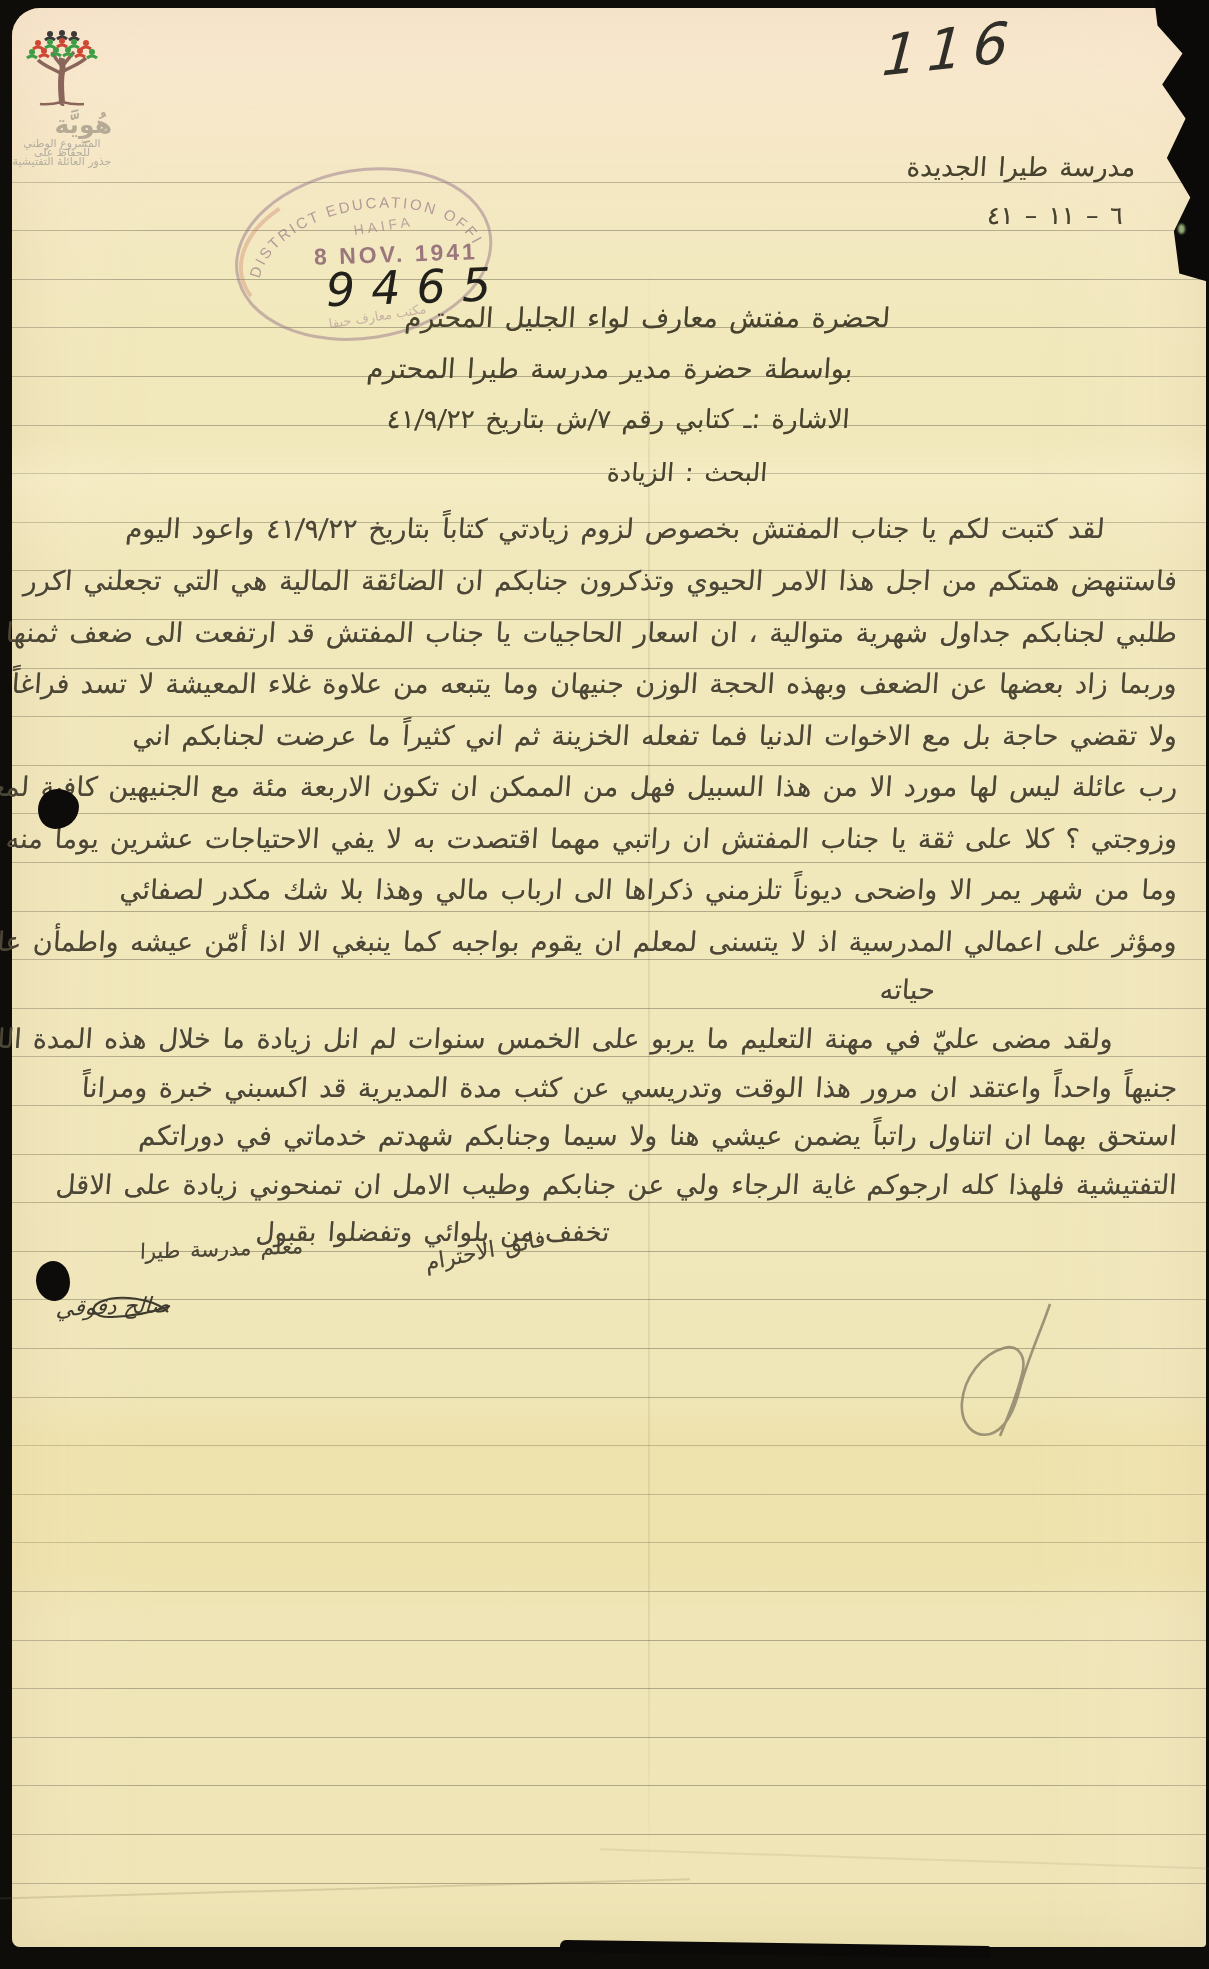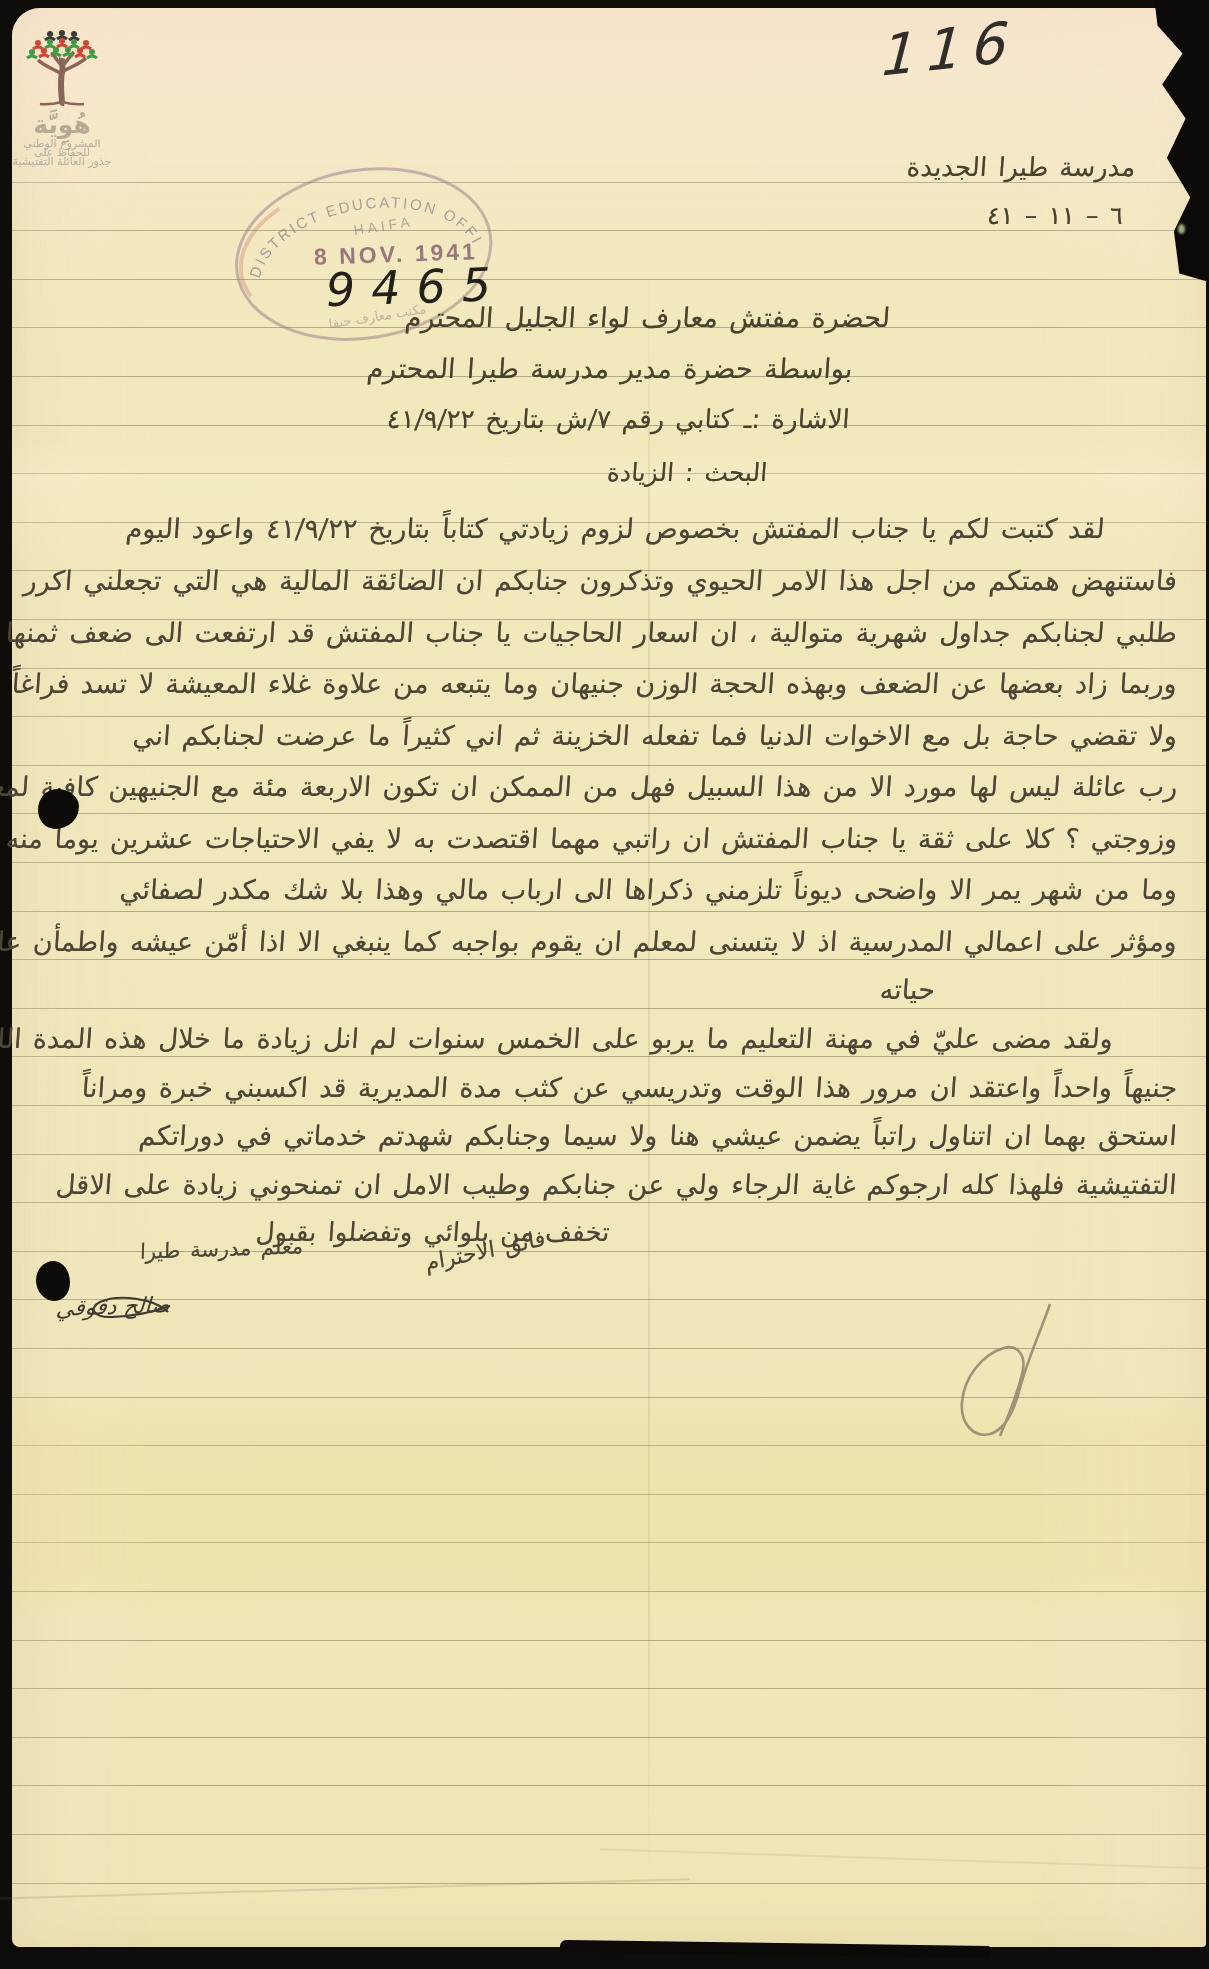--- a/index.html
+++ b/index.html
@@ -37,21 +37,21 @@
   .hw-head{font-size:25px;color:#48432f;}
   .pageno{position:absolute;left:882px;top:16px;font-size:56px;font-style:italic;
       letter-spacing:10px;color:#2f2e28;transform:rotate(-6deg) skewX(-10deg);
       font-family:"DejaVu Sans",sans-serif;}
   .regno{position:absolute;left:326px;top:260px;font-size:46px;font-style:italic;letter-spacing:16px;
       color:#21201b;transform:rotate(-2deg);font-family:"DejaVu Sans",sans-serif;}
   .datestamp{position:absolute;left:314px;top:241px;font-size:23px;font-weight:bold;letter-spacing:3px;
       color:rgba(136,94,110,.82);transform:rotate(-2deg);font-family:"Liberation Sans",sans-serif;}
   .stamp{position:absolute;left:228px;top:158px;transform:rotate(-9deg);}
   .wm{position:absolute;left:12px;top:28px;width:100px;text-align:center;}
-  .wm-word{font-size:25px;font-weight:bold;color:#b5aa95;font-family:"DejaVu Sans",sans-serif;}
+  .wm-word{font-size:25px;font-weight:bold;color:#b5aa95;font-family:"DejaVu Sans",sans-serif;text-align:right;}
   .wm-sub{font-size:11px;color:#b3aea0;line-height:9px;direction:rtl;}
   .blot{position:absolute;background:#0d0c0a;}
   .blot-a{left:38px;top:789px;width:41px;height:40px;border-radius:46% 54% 58% 42%/52% 44% 56% 48%;}
   .blot-b{left:36px;top:1261px;width:34px;height:40px;border-radius:52% 48% 44% 56%/48% 54% 46% 52%;}
   .sig-name{position:absolute;left:56px;top:1294px;font-size:22px;font-style:italic;color:#3e3a2e;
       transform:rotate(-2deg) skewX(-6deg);direction:rtl;white-space:nowrap;}
   .teacher{font-size:21px;transform:rotate(-2deg) skewX(-4deg);}
   .closing-tail{font-size:22px;transform:rotate(-12deg) skewX(-4deg);}
 </style>
 </head>

